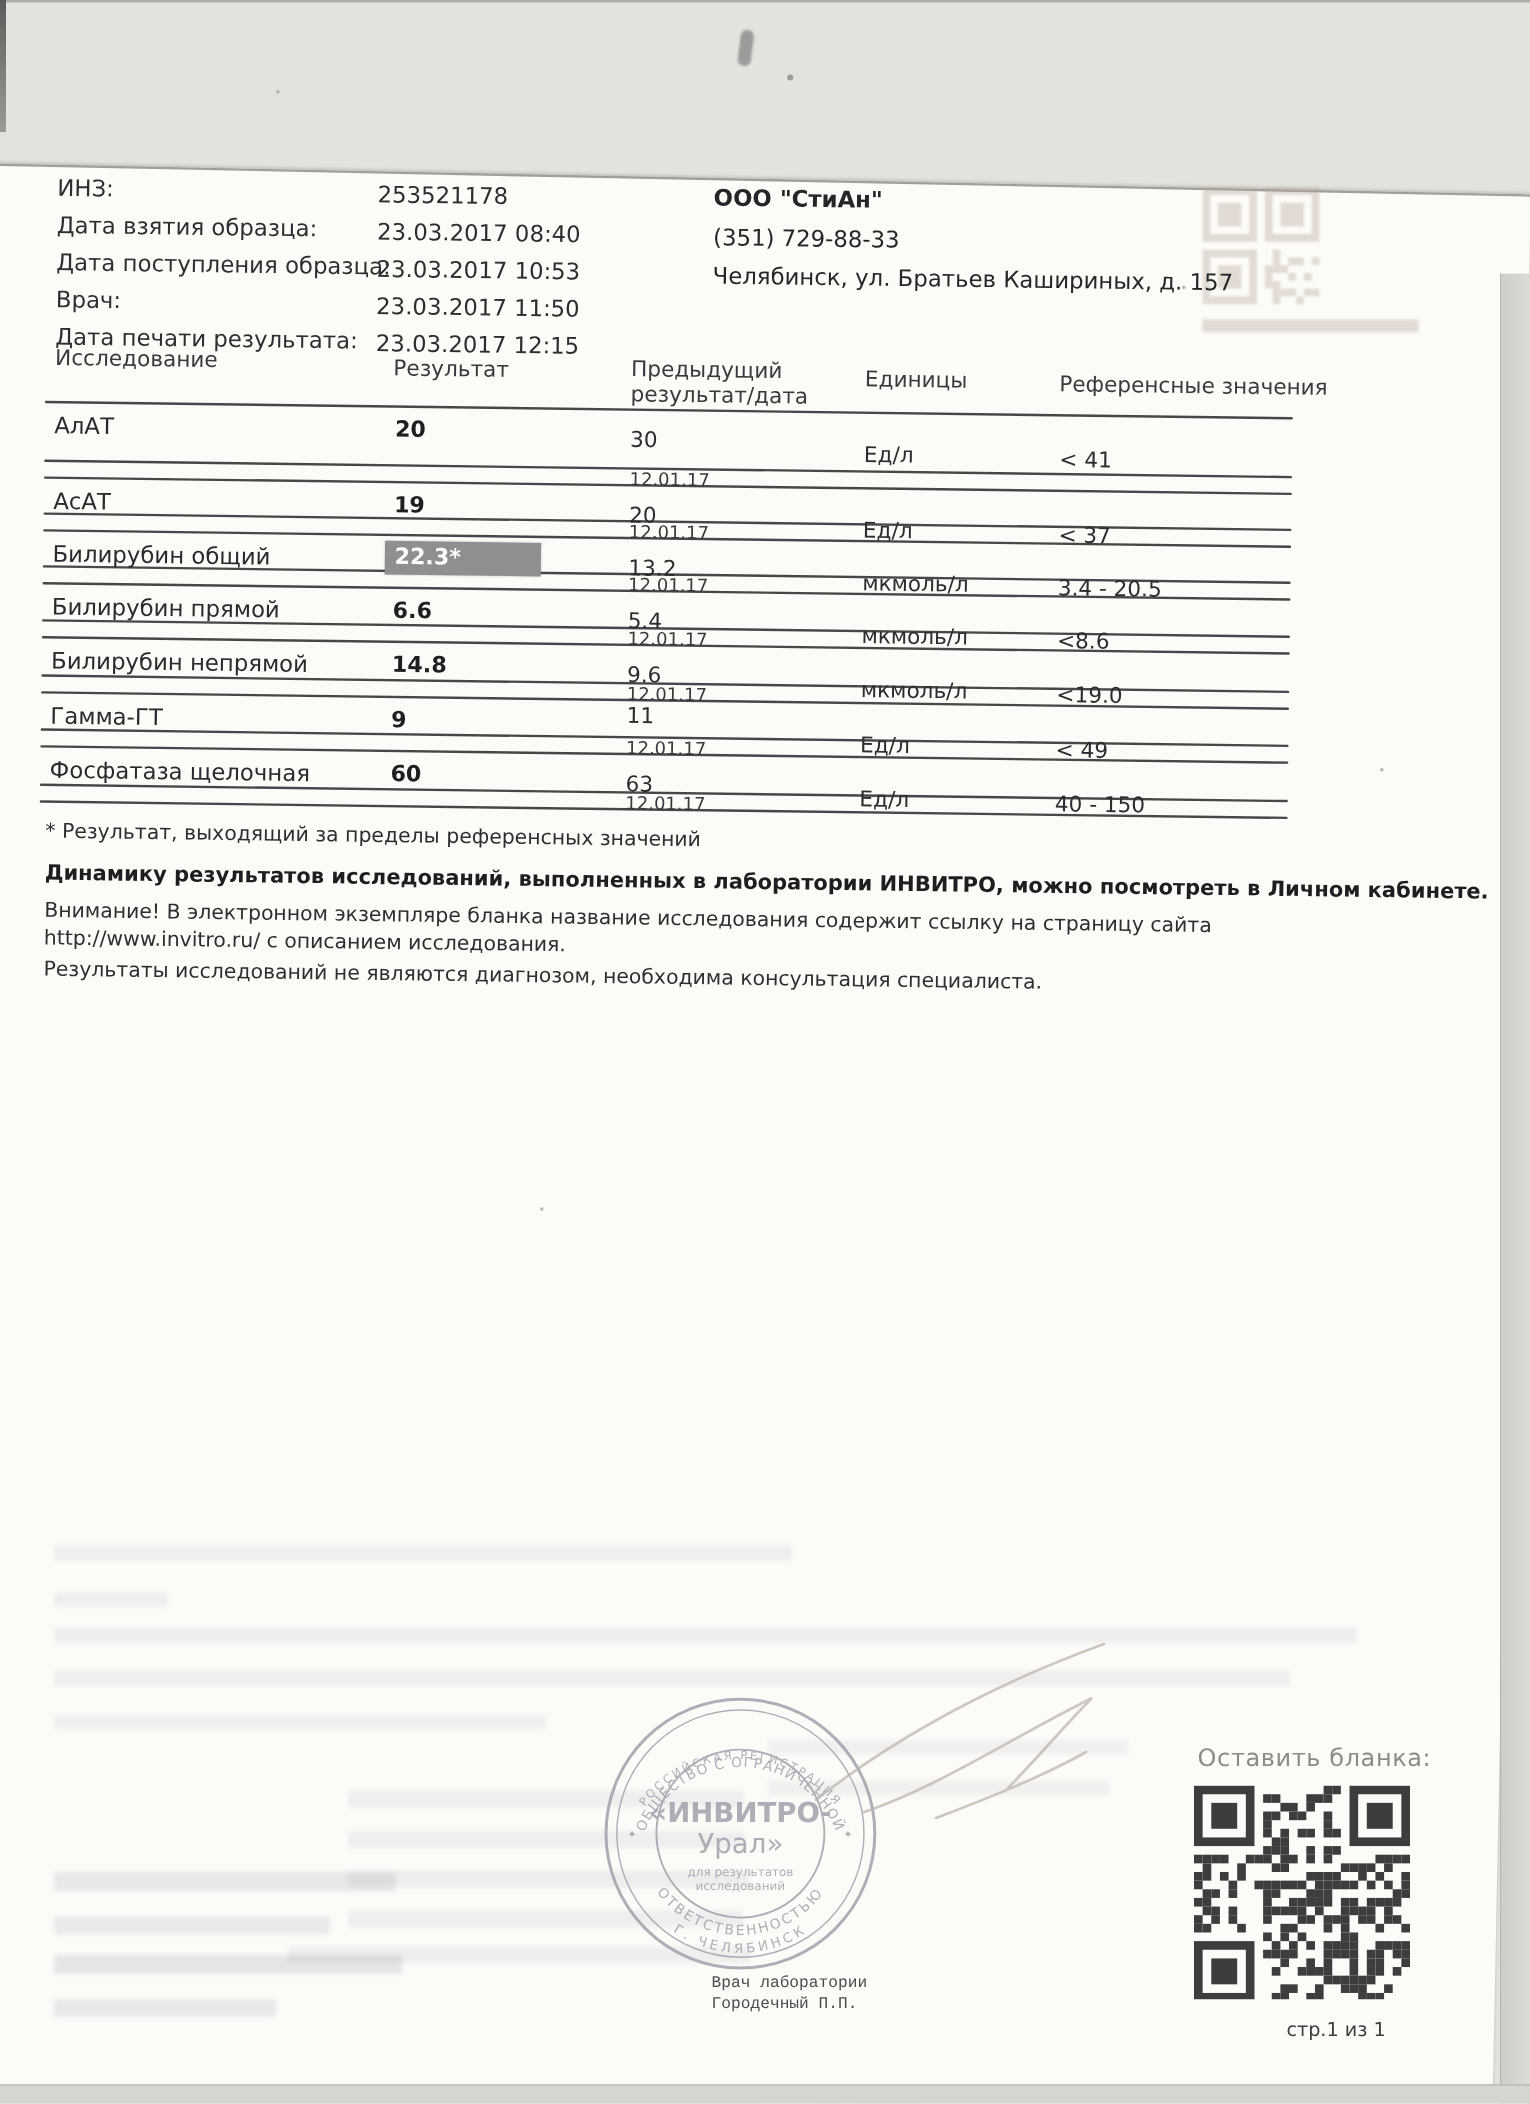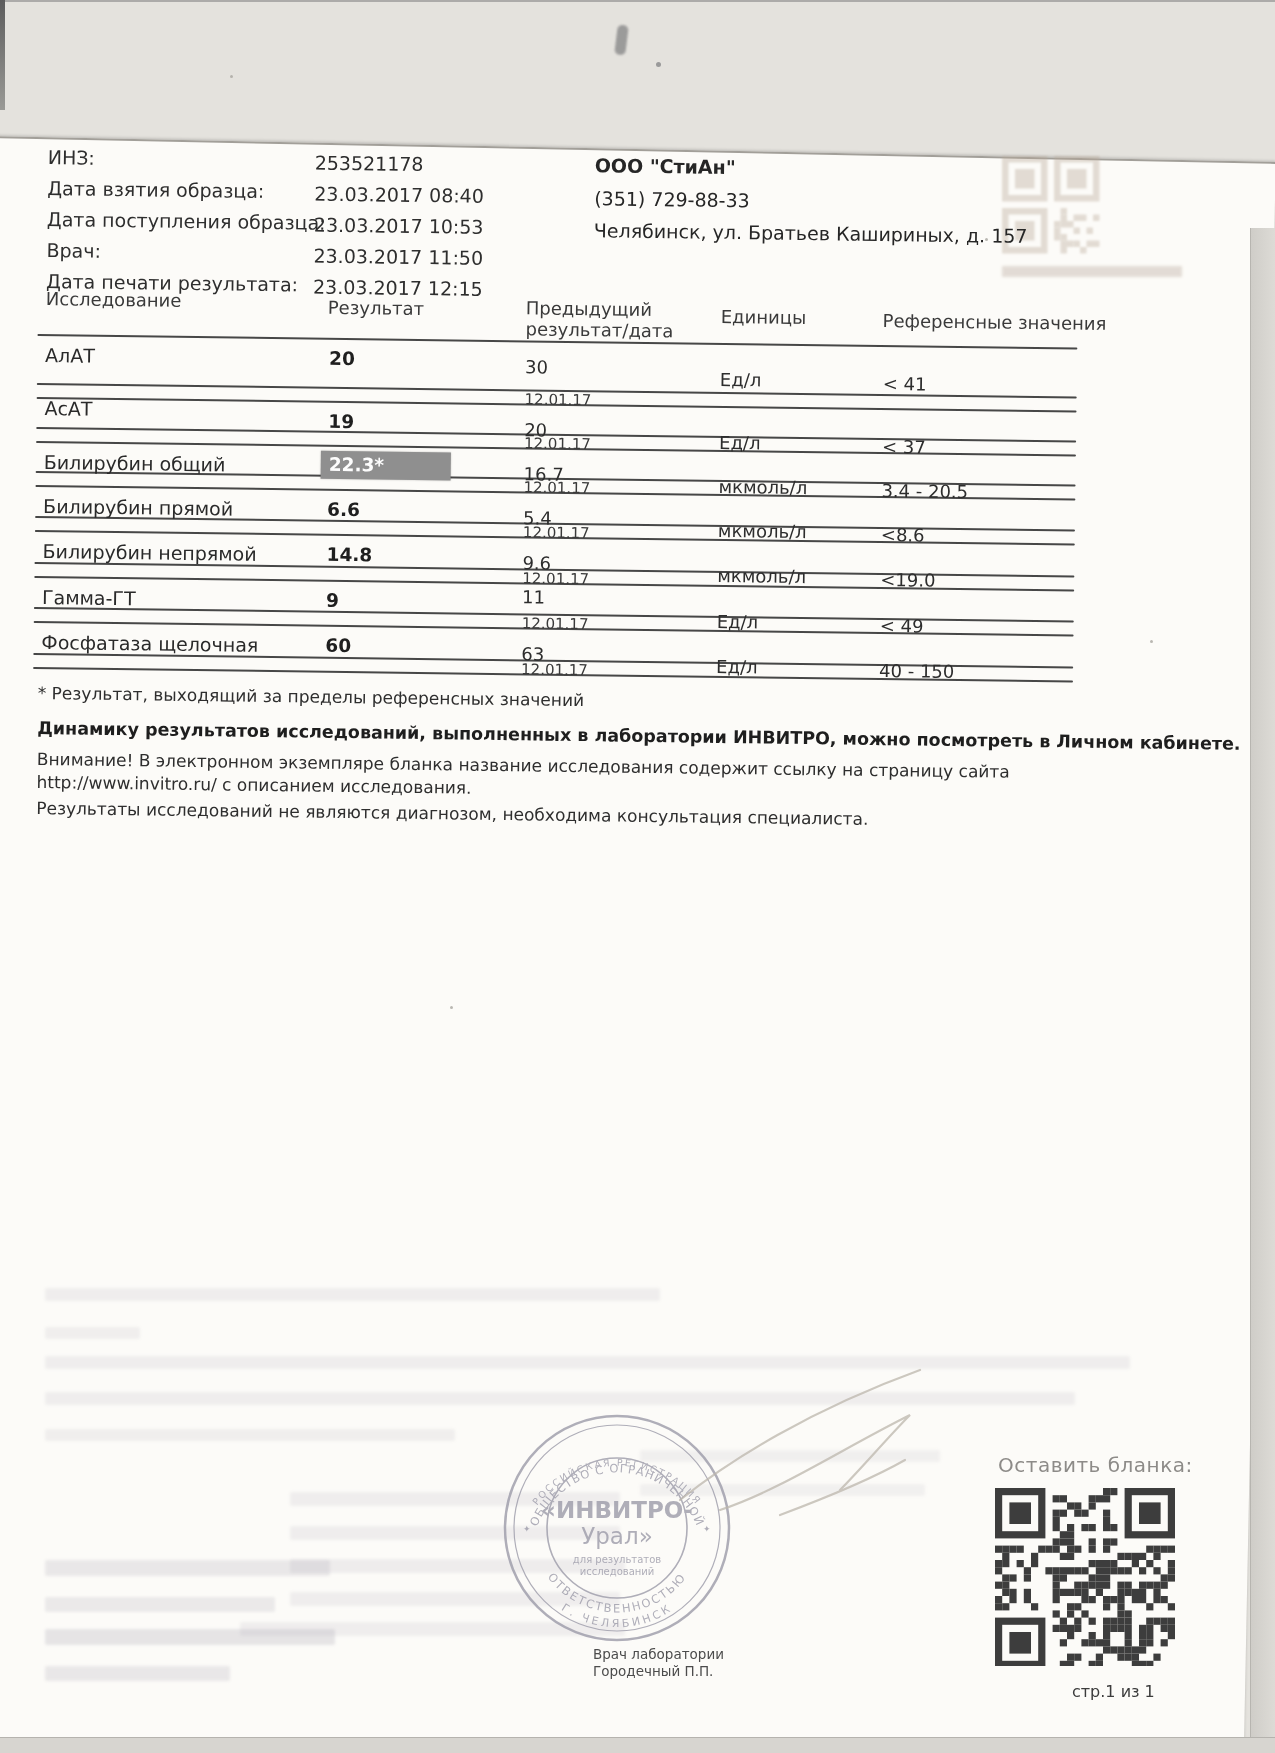--- a/index.html
+++ b/index.html
@@ -40,21 +40,21 @@
   .tdate{left:528px;font-size:15px;color:#3a3a3a;}
   .tunits{left:723px;font-size:18px;color:#2d2d2d;}
   .tref{left:886px;font-size:18px;color:#2d2d2d;}
   .note{left:45px;font-size:17px;color:#2e2e2e;}
   .note.b{font-weight:bold;font-size:17.5px;color:#1e1e1e;}
   #attention{width:990px;line-height:1.35;}
 
   
   .ghost{position:absolute;background:#a9a5b2;height:13px;border-radius:2px;filter:blur(1.6px);}
   
-  #vrach{left:593px;top:1646px;font-size:13.5px;color:#4c4c4c;line-height:1.25;}
+  #vrach{left:593px;top:1646px;font-size:13.5px;color:#4c4c4c;line-height:1.25;font-family:Liberation Mono, monospace;}
   #feedback{left:998px;top:1453px;font-size:20px;color:#8d8b88;letter-spacing:.5px;}
   #pagefooter{left:1072px;top:1682px;font-size:16px;color:#3c3c3c;}
   #qr{left:995px;top:1488px;}
   #ghostqr{left:1002px;top:156px;opacity:.38;filter:blur(1px);}
   #ghostqr-caption{left:1002px;top:266px;width:180px;height:11px;background:#c4b6ab;opacity:.45;filter:blur(1.5px);}
   #stampsvg{left:497px;top:1408px;opacity:.8;}
   #signature{left:660px;top:1340px;opacity:.75;}
   
   #edge-right{right:0;top:228px;width:24px;height:1525px;background:linear-gradient(90deg,#cfcdc8,#dddbd6);border-left:1px solid #b7b5b0;}
   #edge-bottom{left:0;top:1737px;width:1275px;height:16px;background:#d7d5d0;border-top:1px solid #b5b3ae;}
@@ -144,31 +144,31 @@
 
   <div class="abs trow" style="top:334px">
     <div class="abs tname" style="top:10px">АлАТ</div>
     <div class="abs tres" style="top:10px">20</div>
     <div class="abs tprev" style="top:16px">30</div>
     <div class="abs tdate" style="top:50px">12.01.17</div>
     <div class="abs tunits" style="top:26px">Ед/л</div>
     <div class="abs tref" style="top:28px">&lt; 41</div>
   </div>
   <div class="abs trow" style="top:397px">
-    <div class="abs tname" style="top:0">АсАТ</div>
+    <div class="abs tname" style="top:10px">АсАТ</div>
     <div class="abs tres" style="top:10px">19</div>
     <div class="abs tprev" style="top:16px">20</div>
     <div class="abs tdate" style="top:31px">12.01.17</div>
     <div class="abs tunits" style="top:26px">Ед/л</div>
     <div class="abs tref" style="top:28px">&lt; 37</div>
   </div>
   <div class="abs trow" style="top:441px">
     <div class="abs tname" style="top:10px">Билирубин общий</div>
     <div class="abs tres hl" style="top:6px">22.3*</div>
-    <div class="abs tprev" style="top:16px">16.7</div>
+    <div class="abs tprev" style="top:16px">13.2</div>
     <div class="abs tdate" style="top:31px">12.01.17</div>
     <div class="abs tunits" style="top:26px">мкмоль/л</div>
     <div class="abs tref" style="top:28px">3.4 - 20.5</div>
   </div>
   <div class="abs trow" style="top:485px">
     <div class="abs tname" style="top:10px">Билирубин прямой</div>
     <div class="abs tres" style="top:10px">6.6</div>
     <div class="abs tprev" style="top:16px">5.4</div>
     <div class="abs tdate" style="top:32px">12.01.17</div>
     <div class="abs tunits" style="top:26px">мкмоль/л</div>

